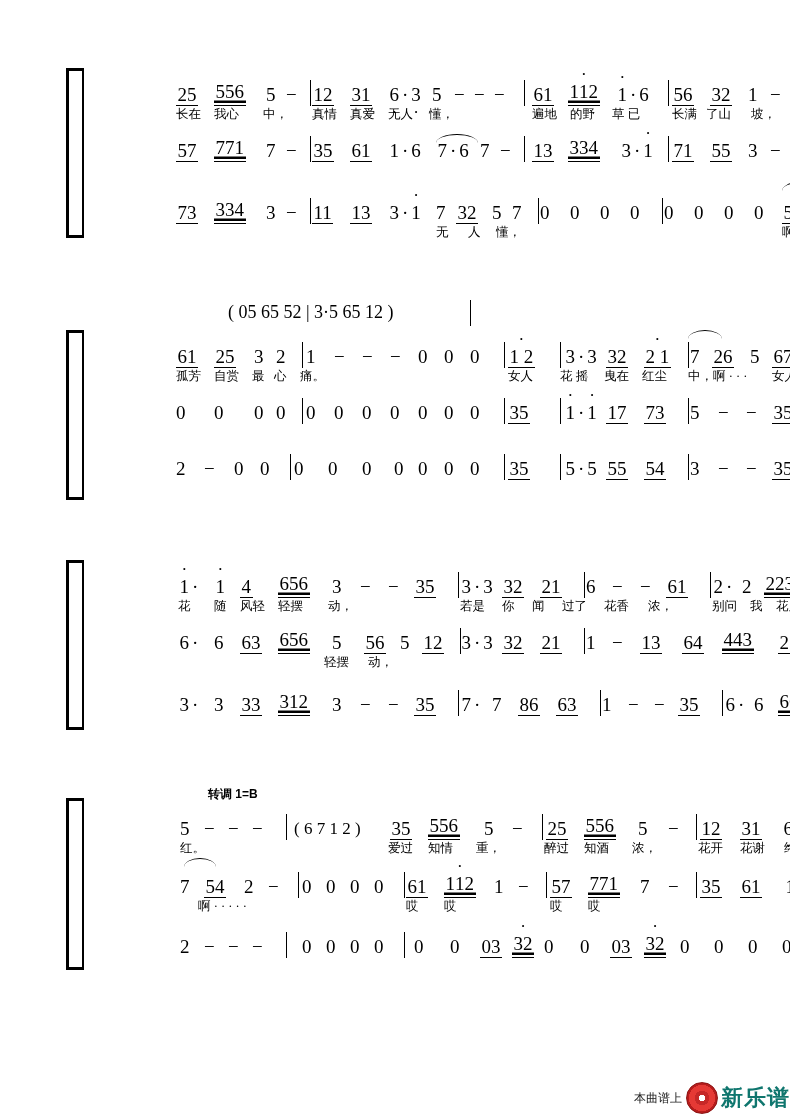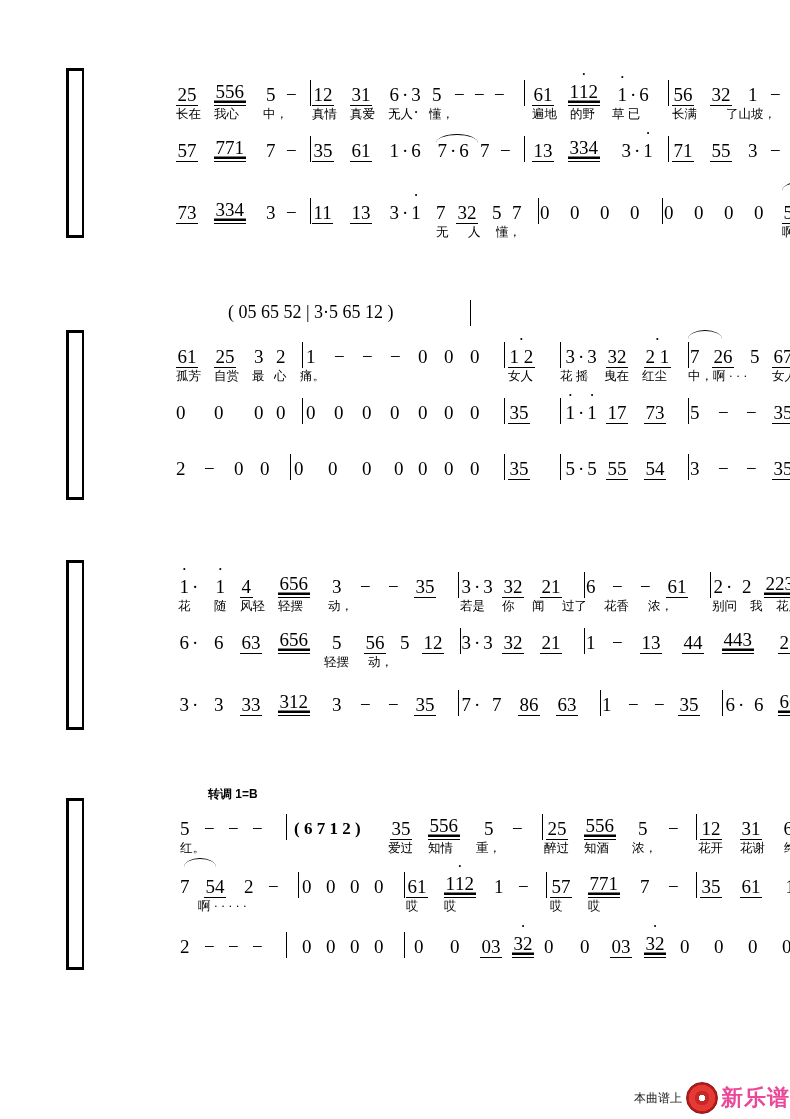--- a/index.html
+++ b/index.html
@@ -130,21 +130,21 @@
   .wm-disc {
     width: 30px; height: 30px;
     border-radius: 50%;
     background: radial-gradient(circle at 50% 50%, #ffffff 0 16%, #c62828 16% 34%, #e53935 34% 62%, #b71c1c 62% 100%);
     border: 1px solid #8c1414;
     margin-right: 3px;
   }
   .wm-brand {
     font-size: 22px;
     font-weight: bold;
-    color: #ec4899;
+    color: #0f766e;
     font-family: "Liberation Sans", sans-serif;
     letter-spacing: 1px;
   }
 
   .lyr-row { position: relative; height: 20px; }
   .lyr-row span {
     position: absolute;
     font-size: 12.5px;
     white-space: nowrap;
   }
@@ -194,21 +194,21 @@
         <span style="left:126px;">我心</span>
         <span style="left:175px;">中，</span>
         <span style="left:224px;">真情</span>
         <span style="left:262px;">真爱</span>
         <span style="left:300px;">无人</span>
         <span style="left:341px;">懂，</span>
         <span style="left:444px;">遍地</span>
         <span style="left:482px;">的野</span>
         <span style="left:524px;">草 已</span>
         <span style="left:584px;">长满</span>
-        <span style="left:638px;font-family:Liberation Mono, monospace;">了山</span>
+        <span style="left:618px;font-family:Liberation Mono, monospace;">了山</span>
         <span style="left:663px;">坡，</span>
       </div>
     </div>
 
     <div class="staff" style="position:absolute; left:0; top:62px; width:790px;">
       <div class="note-row">
         <span class="tok" style="left:88px;"><span class="n u1">57</span></span>
         <span class="tok" style="left:126px;"><span class="n u2">771</span></span>
         <span class="tok" style="left:178px;">7</span>
         <span class="tok" style="left:198px;">−</span>
@@ -432,21 +432,21 @@
         <span class="tok" style="left:312px;">5</span>
         <span class="tok" style="left:334px;"><span class="n u1">12</span></span>
         <span class="tok" style="left:366px;"><span class="bar"></span></span>
         <span class="tok" style="left:372px;"><span class="n">3</span><span class="n">·</span><span class="n">3</span></span>
         <span class="tok" style="left:414px;"><span class="n u1">32</span></span>
         <span class="tok" style="left:452px;"><span class="n u1">21</span></span>
         <span class="tok" style="left:490px;"><span class="bar"></span></span>
         <span class="tok" style="left:498px;">1</span>
         <span class="tok" style="left:524px;">−</span>
         <span class="tok" style="left:552px;"><span class="n u1">13</span></span>
-        <span class="tok" style="left:594px;"><span class="n u1">44</span></span>
+        <span class="tok" style="left:594px;"><span class="n u1">64</span></span>
         <span class="tok" style="left:634px;"><span class="n u2">443</span></span>
         <span class="tok" style="left:690px;"><span class="n u1">21</span></span>
 
       </div>
       <div class="lyr-row">
         <span style="left:236px;">轻摆</span>
         <span style="left:280px;">动，</span>
       </div>
     </div>
 
@@ -484,21 +484,21 @@
 
     <div class="label" style="left:208px; top:-12px;">转调 1=B</div>
 
     <div class="staff" style="position:absolute; left:0; top:10px; width:790px;">
       <div class="note-row">
         <span class="tok" style="left:92px;">5</span>
         <span class="tok" style="left:116px;">−</span>
         <span class="tok" style="left:140px;">−</span>
         <span class="tok" style="left:164px;">−</span>
         <span class="tok" style="left:192px;"><span class="bar"></span></span>
-        <span class="tok" style="left:206px; font-size:17px;font-weight:bold;">( 6 7 1 2 )</span>
+        <span class="tok" style="left:206px; font-size:17px;">( 6 7 1 2 )</span>
         <span class="tok" style="left:302px;"><span class="n u1">35</span></span>
         <span class="tok" style="left:340px;"><span class="n u2">556</span></span>
         <span class="tok" style="left:396px;">5</span>
         <span class="tok" style="left:424px;">−</span>
         <span class="tok" style="left:448px;"><span class="bar"></span></span>
         <span class="tok" style="left:458px;"><span class="n u1">25</span></span>
         <span class="tok" style="left:496px;"><span class="n u2">556</span></span>
         <span class="tok" style="left:550px;">5</span>
         <span class="tok" style="left:580px;">−</span>
         <span class="tok" style="left:602px;"><span class="bar"></span></span>

